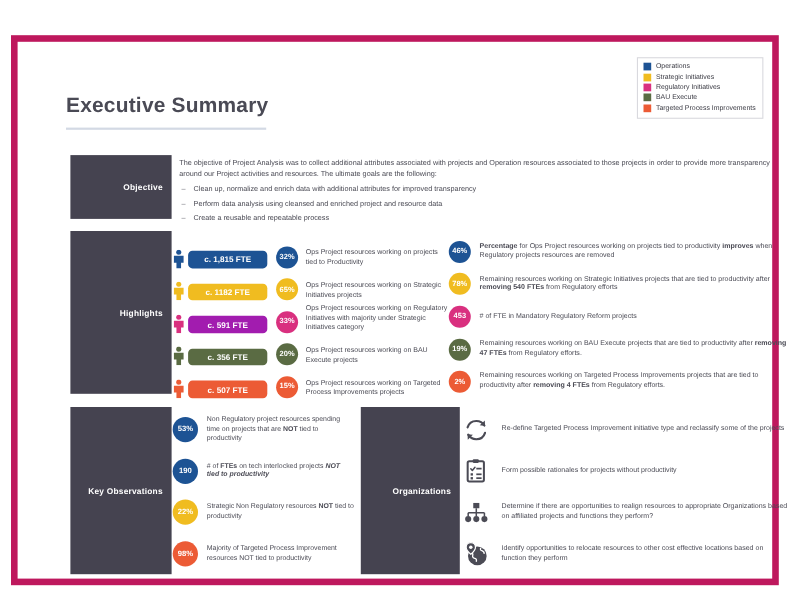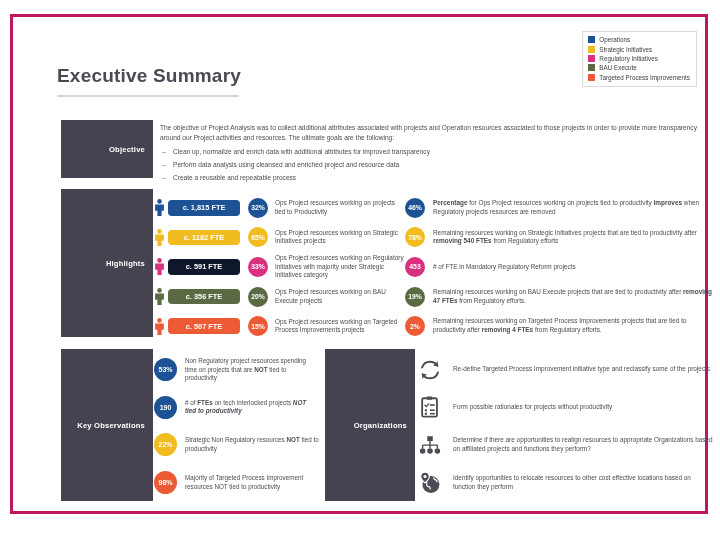--- a/index.html
+++ b/index.html
@@ -9,25 +9,25 @@
   }
   body {
     width: 720px;
     height: 540px;
     font-family: "Liberation Sans", sans-serif;
     overflow: hidden;
   }
   .slide {
     position: absolute;
     left: 10px;
-    top: 14px;
+    top: 32px;
     width: 698px;
     height: 500px;
     background: #fff;
-    border: 3px solid #be185d;
+    border: 6px solid #be185d;
     box-sizing: border-box;
   }
 
   
   .legend {
     position: absolute;
     right: 8px;
     top: 14px;
     border: 1px solid #d9d9de;
     background: #fff;
@@ -115,21 +115,21 @@
   #highlights-label { left: 48px; top: 172px; width: 92px; height: 148px; }
 
   .hl-left {
     position: absolute;
     left: 141px;
     top: 176px;
     width: 250px;
   }
   .hl-row {
     display: flex;
-    align-items: center;
+    align-items: flex-end;
     height: 29.6px;
   }
   .person {
     width: 11px;
     height: 17px;
     flex: 0 0 auto;
     margin-right: 3px;
   }
   .pill {
     width: 72px;
@@ -315,21 +315,21 @@
         </svg>
       <div class="pill" style="background:#f0bc20">c. 1182 FTE</div>
       <div class="pct-circle" style="background:#f0bc20">65%</div>
       <div class="hl-text">Ops Project resources working on Strategic Initiatives projects</div>
     </div>
     <div class="hl-row">
       <svg class="person" viewBox="0 0 11 17">
           <circle cx="5.5" cy="2.4" r="2.3" fill="#d9307f"></circle>
           <path d="M1.1 5.6h8.8v6.2H7.6V17H3.4v-5.2H1.1z" fill="#d9307f"></path>
         </svg>
-      <div class="pill" style="background:#0f172a">c. 591 FTE</div>
+      <div class="pill" style="background:#a21caf">c. 591 FTE</div>
       <div class="pct-circle" style="background:#d9307f">33%</div>
       <div class="hl-text">Ops Project resources working on Regulatory Initiatives with majority under Strategic Initiatives category</div>
     </div>
     <div class="hl-row">
       <svg class="person" viewBox="0 0 11 17">
           <circle cx="5.5" cy="2.4" r="2.3" fill="#5a6b43"></circle>
           <path d="M1.1 5.6h8.8v6.2H7.6V17H3.4v-5.2H1.1z" fill="#5a6b43"></path>
         </svg>
       <div class="pill" style="background:#5a6b43">c. 356 FTE</div>
       <div class="pct-circle" style="background:#5a6b43">20%</div>

